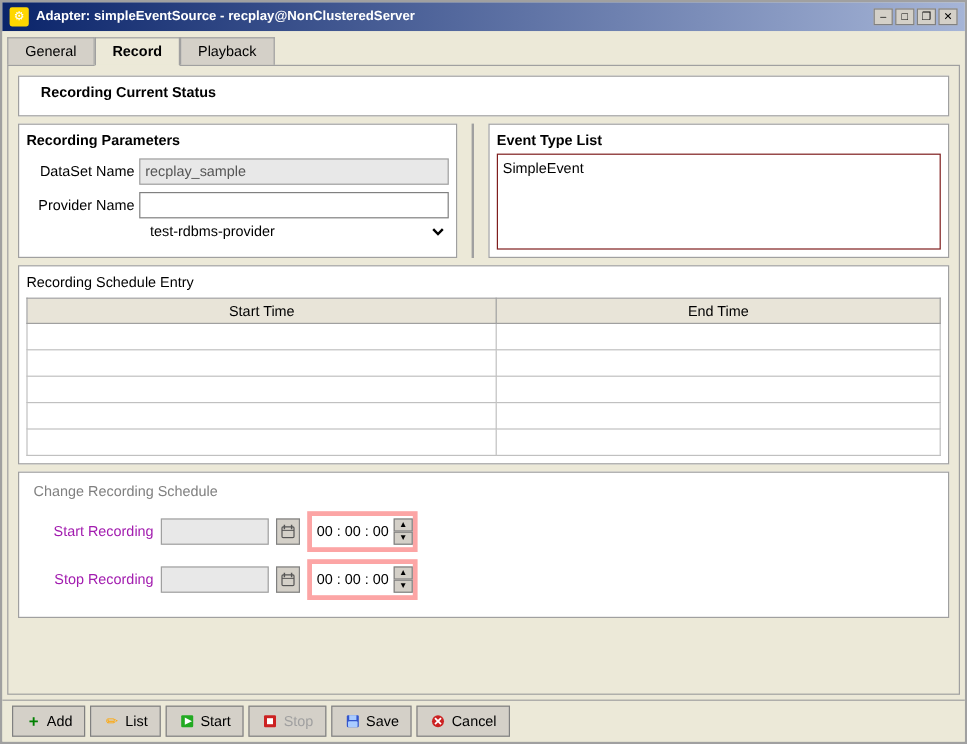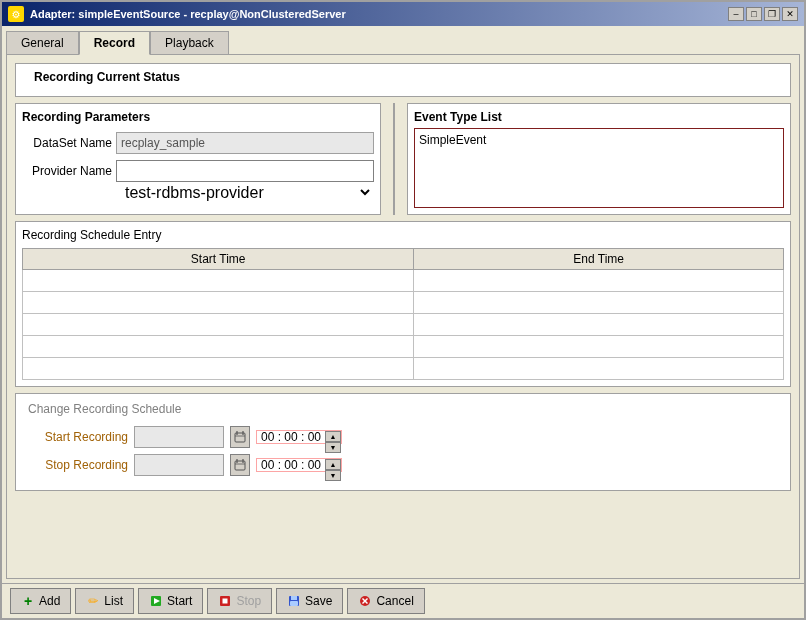--- a/index.html
+++ b/index.html
@@ -183,21 +183,21 @@
       align-items: center;
       border: 1px solid #808080;
       height: 22px;
       background: #fff;
     }
 
     .select-field {
       flex: 1;
       border: none;
       background: transparent;
-      font-size: 16px;
+      font-size: 12px;
       padding: 2px 4px;
       outline: none;
       margin-top: 43px;
     }
 
     .divider-line {
       width: 2px;
       background: #a0a0a0;
       align-self: stretch;
       margin: 0 2px;
@@ -272,21 +272,21 @@
     .time-row {
       display: flex;
       align-items: center;
       margin-bottom: 6px;
       gap: 6px;
     }
 
     .time-label {
       width: 100px;
       text-align: right;
-      color: #a16207;
+      color: #a21caf;
     }
 
     .date-input {
       width: 90px;
       height: 22px;
       border: 1px solid #a0a0a0;
       background: #e8e8e8;
       padding: 2px 4px;
       font-size: 12px;
     }
@@ -298,22 +298,23 @@
       border: 1px solid #808080;
       display: flex;
       align-items: center;
       justify-content: center;
       cursor: pointer;
       font-size: 10px;
     }
 
     .time-field-group {
       display: flex;
-      border: 1px solid #fca5a5;
-      height: 14px;
+      align-items: center;
+      border: 4px solid #fca5a5;
+      height: 34px;
       background: #fff;
     }
 
     .time-field {
       width: 68px;
       border: none;
       background: transparent;
       font-size: 12px;
       padding: 2px 4px;
       outline: none;

